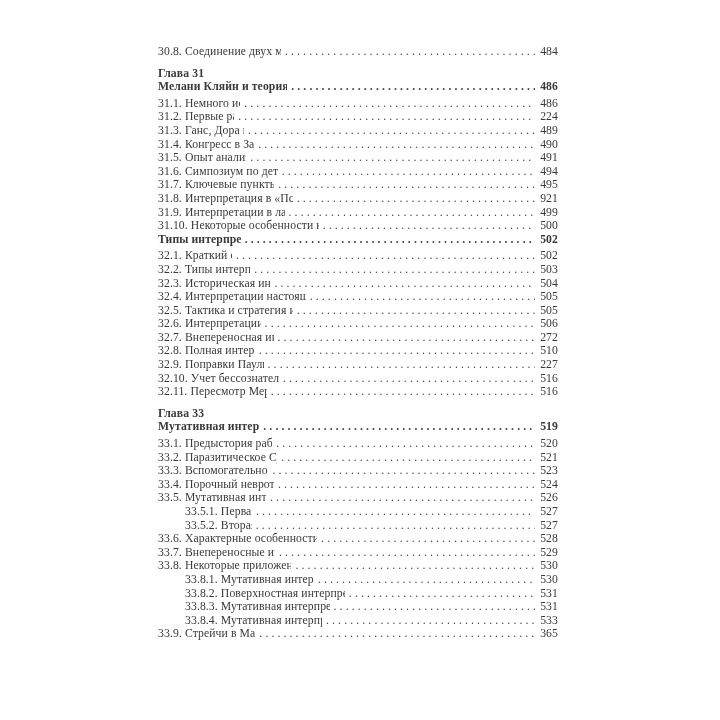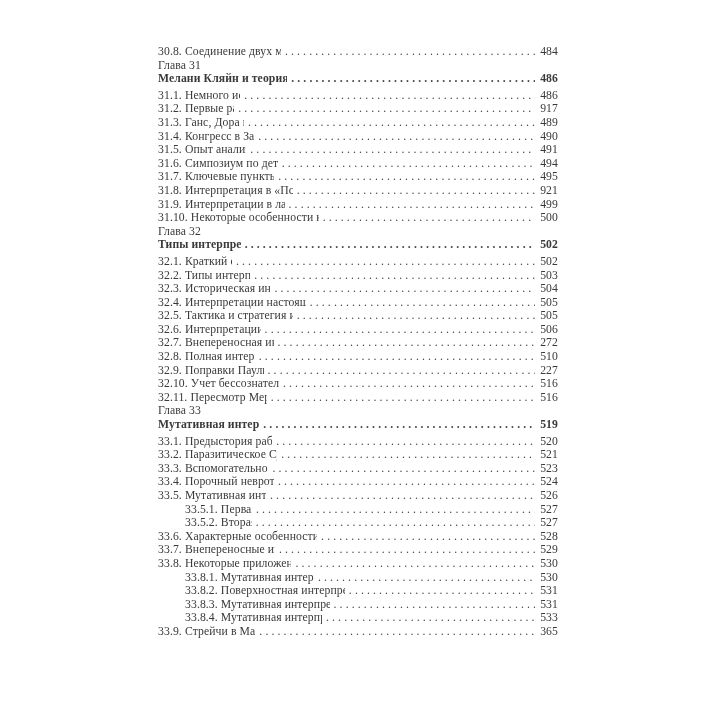--- a/index.html
+++ b/index.html
@@ -25,21 +25,22 @@
     width: 400px;
   }
   .row {
     display: flex;
     align-items: baseline;
     font-size: 11.7px;
     line-height: 13.6px;
     letter-spacing: 0.1px;
   }
   .row.chapter {
-    font-weight: normal;
+    font-weight: bold;
+    margin-top: 8px;
   }
   .row.title {
     font-weight: bold;
     margin-bottom: 3px;
   }
   .row.sub {
     padding-left: 27px;
   }
   .label {
     white-space: nowrap;
@@ -83,21 +84,21 @@
     <span class="pg">486</span>
   </div>
       <div class="row item">
     <span class="label">31.1. Немного истории</span>
     <span class="dots"></span>
     <span class="pg">486</span>
   </div>
       <div class="row item">
     <span class="label">31.2. Первые работы</span>
     <span class="dots"></span>
-    <span class="pg">917</span>
+    <span class="pg">224</span>
   </div>
       <div class="row item">
     <span class="label">31.3. Ганс, Дора и Фриц</span>
     <span class="dots"></span>
     <span class="pg">489</span>
   </div>
       <div class="row item">
     <span class="label">31.4. Конгресс в Зальцбурге</span>
     <span class="dots"></span>
     <span class="pg">490</span>
@@ -124,24 +125,20 @@
   </div>
       <div class="row item">
     <span class="label">31.9. Интерпретации в латентный период</span>
     <span class="dots"></span>
     <span class="pg">499</span>
   </div>
       <div class="row item">
     <span class="label">31.10. Некоторые особенности кляйнианской интерпретации</span>
     <span class="dots"></span>
     <span class="pg">500</span>
-  </div>
-      <div class="row chapter">
-    <span class="label">Глава 32</span>
-
   </div>
       <div class="row title">
     <span class="label">Типы интерпретаций</span>
     <span class="dots"></span>
     <span class="pg">502</span>
   </div>
       <div class="row item">
     <span class="label">32.1. Краткий обзор</span>
     <span class="dots"></span>
     <span class="pg">502</span>

